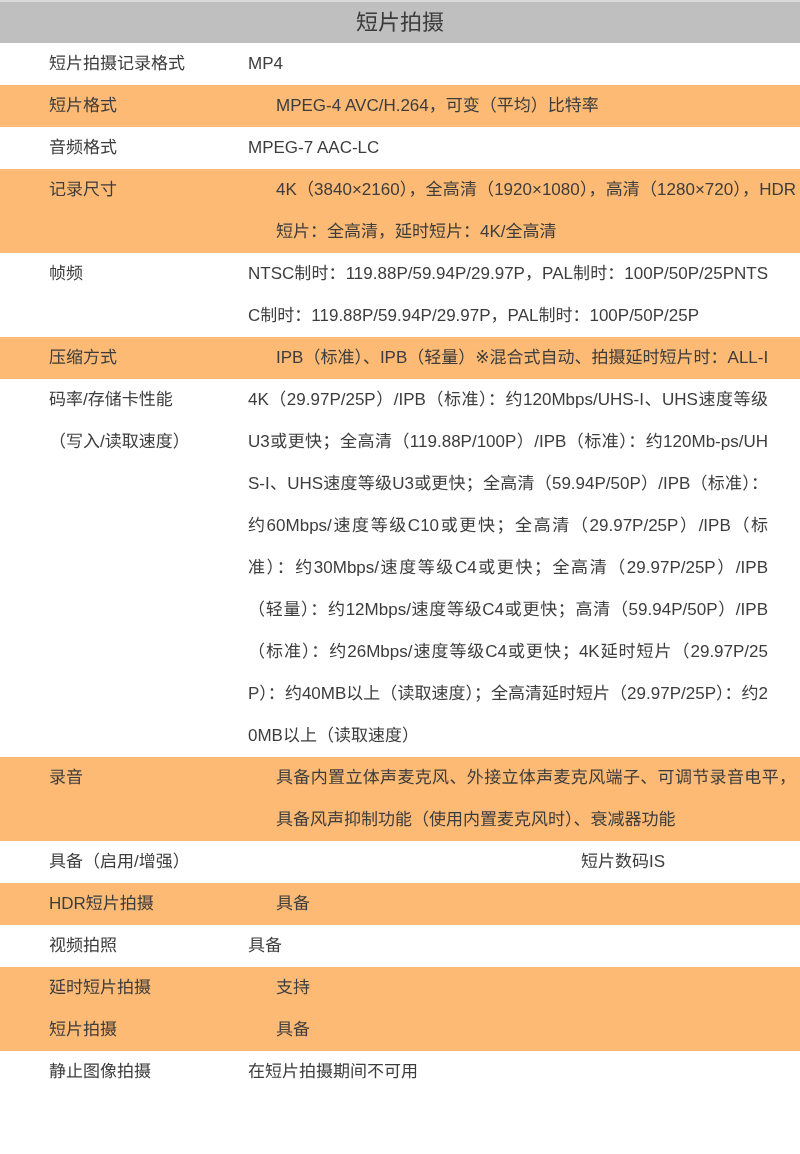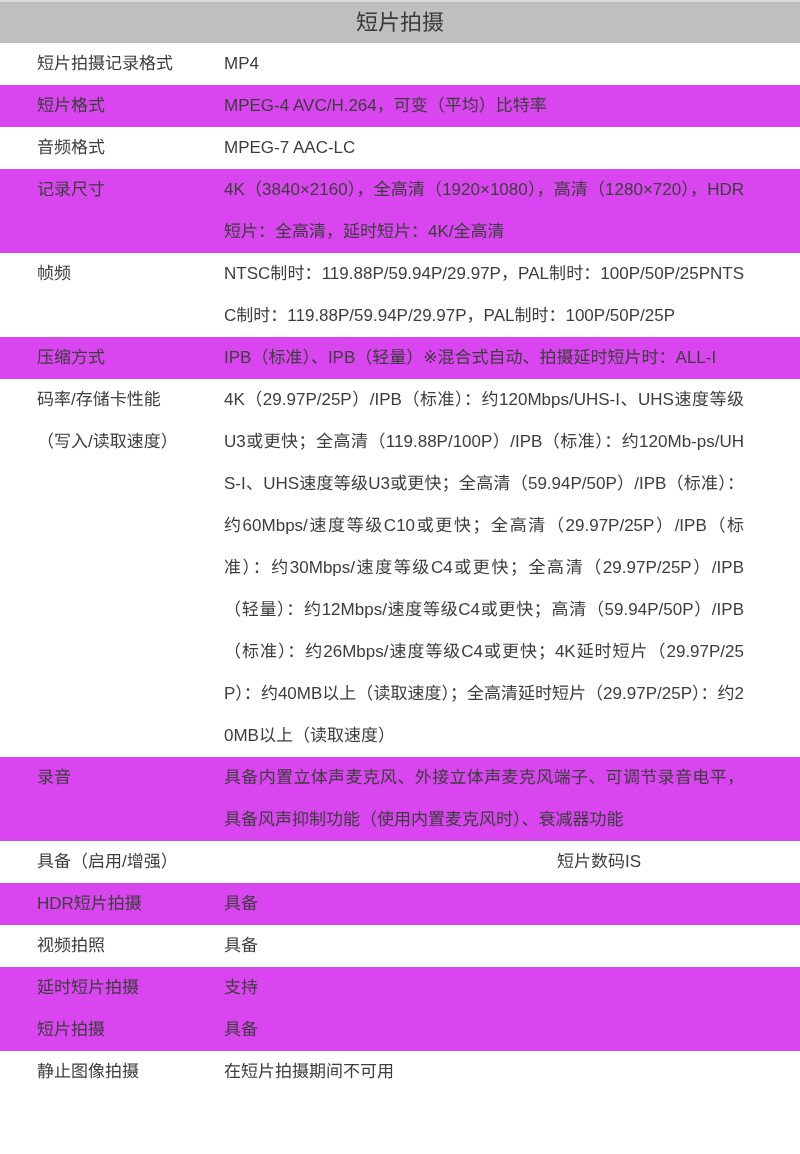--- a/index.html
+++ b/index.html
@@ -29,25 +29,27 @@
   .table {
     width: 800px;
   }
   .row {
     display: flex;
     align-items: flex-start;
     padding-left: 37px;
     background: #ffffff;
   }
   .row.shaded {
-    background: #d946ef;
+    background: #fdba74;
+    gap: 28px;
   }
   .cell {
     font-size: 17px;
     line-height: 42px;
+    margin-left: 12px;
   }
   .label {
     width: 155px;
     margin-right: 32px;
     flex: none;
     word-break: break-all;
   }
   .value {
     width: 520px;
     flex: none;

